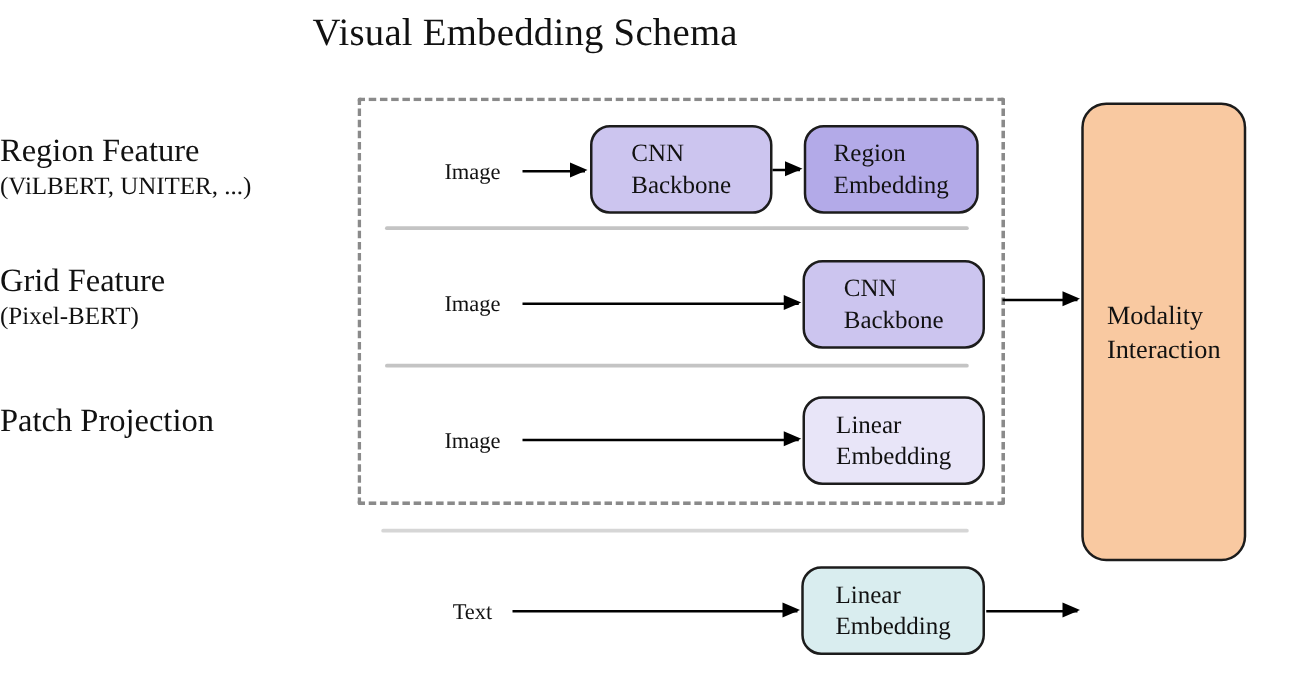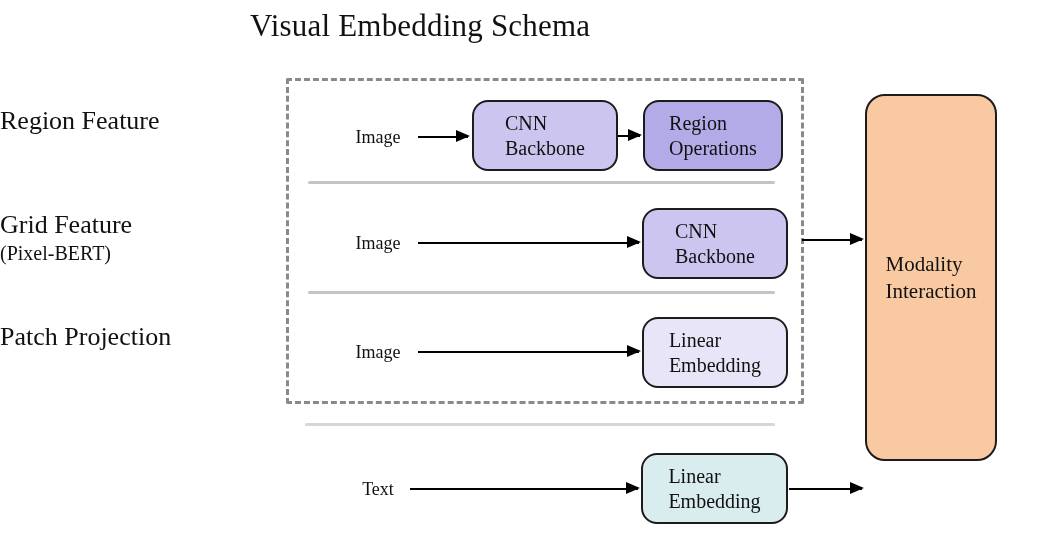--- a/index.html
+++ b/index.html
@@ -39,36 +39,37 @@
 </style>
 </head>
 <body>
 
 <div class="abs title">Visual Embedding Schema</div>
 
 <div class="abs group-box"></div>
 
 <div class="abs side-label" style="top:106px;">
   <span class="main">Region Feature</span>
+  <span class="sub">(ViLBERT, UNITER, ...)</span>
 </div>
 <div class="abs side-label" style="top:200px;margin-top:10px;">
   <span class="main">Grid Feature</span>
   <span class="sub">(Pixel-BERT)</span>
 </div>
 <div class="abs side-label" style="top:322px;">
   <span class="main">Patch Projection</span>
 </div>
 
 <div class="abs input-label" style="left:336px;top:125px;">Image</div>
 <div class="abs arrow" style="left:418px;top:136px;width:50px;"></div>
 <div class="abs node" style="left: 472px; top: 100px; width: 146px; height: 71px; background: rgb(204, 197, 239);">CNN
 Backbone</div>
 <div class="abs arrow" style="left:618px;top:135px;width:22px;"></div>
 <div class="abs node" style="left: 643px; top: 100px; width: 140px; height: 71px; background: rgb(179, 170, 232);">Region
-Operations</div>
+Embedding</div>
 
 <div class="abs divider" style="left: 308px; top: 181px; width: 467px; background: rgb(196, 196, 196);"></div>
 
 <div class="abs input-label" style="left:336px;top:231px;">Image</div>
 <div class="abs arrow" style="left:418px;top:242px;width:221px;"></div>
 <div class="abs node" style="left: 642px; top: 208px; width: 146px; height: 71px; background: rgb(204, 197, 239);">CNN
 Backbone</div>
 
 <div class="abs divider" style="left: 308px; top: 291px; width: 467px; background: rgb(196, 196, 196);"></div>
 
@@ -80,14 +81,14 @@
 <div class="abs divider" style="left: 305px; top: 423px; width: 470px; background: rgb(214, 214, 214);"></div>
 
 <div class="abs input-label" style="left:336px;top:477px;">Text</div>
 <div class="abs arrow" style="left:410px;top:488px;width:228px;"></div>
 <div class="abs node" style="left: 641px; top: 453px; width: 147px; height: 71px; background: rgb(217, 237, 239);">Linear
 Embedding</div>
 
 <div class="abs arrow" style="left:802px;top:239px;width:60px;"></div>
 <div class="abs arrow" style="left:789px;top:488px;width:73px;"></div>
 
-<div class="abs node modality" style="left: 865px; top: 94px; width: 132px; height: 367px; background: rgb(249, 201, 161);">Modality
+<div class="abs node modality" style="left: 865px; top: 82px; width: 132px; height: 367px; background: rgb(249, 201, 161);">Modality
 Interaction</div>
 
 </body></html>

